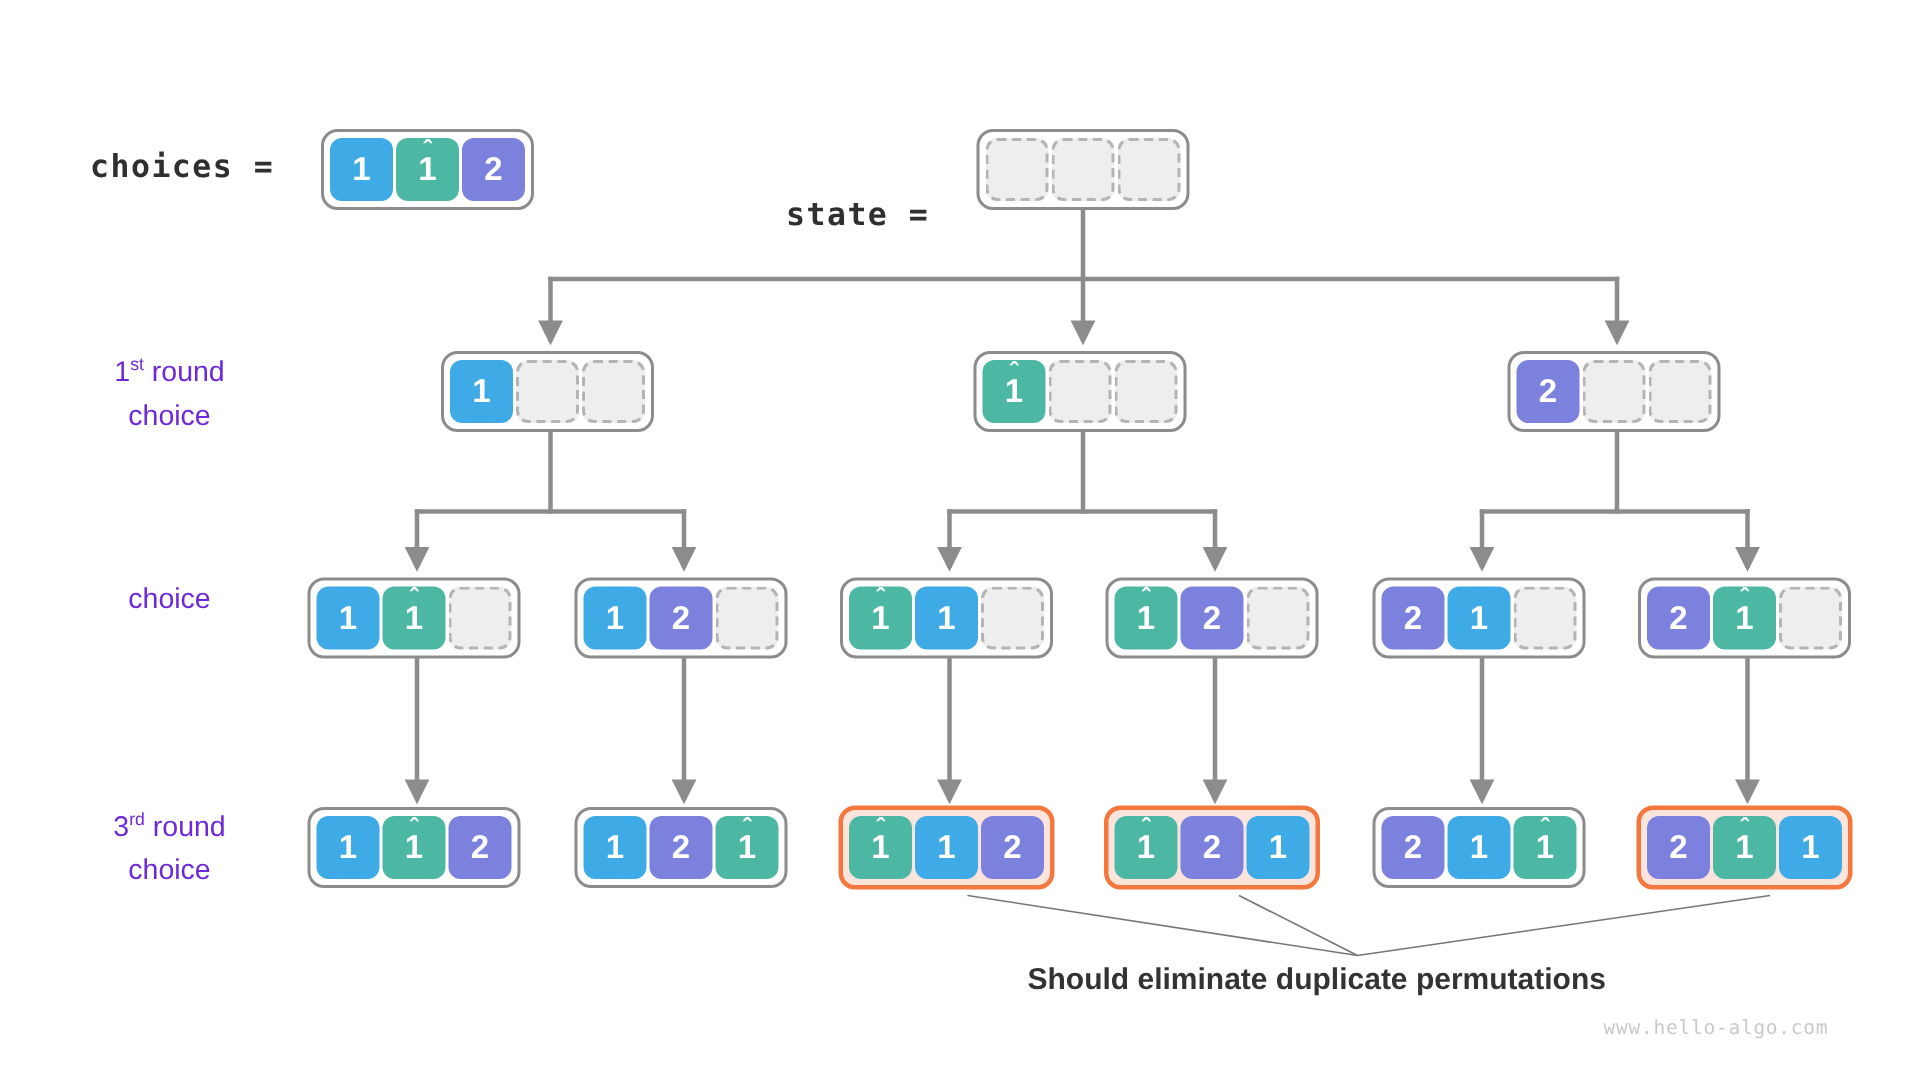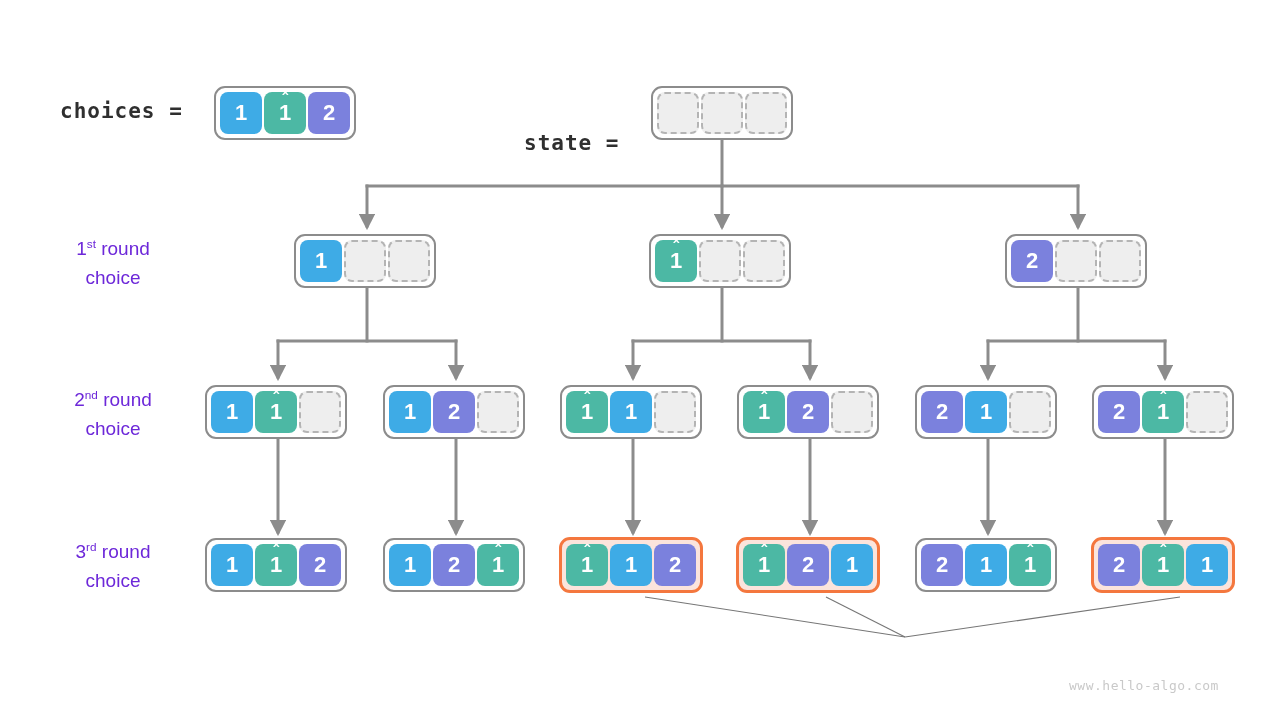--- a/index.html
+++ b/index.html
@@ -192,23 +192,20 @@
   </div>
 
   <div class="abs row-label" style="left:28px; top:234px;">
     <div>
       <span>1</span><sup>st</sup><span> round</span>
     </div>
     <div>choice</div>
   </div>
 
   <div class="abs row-label" style="left:28px; top:385px;">
-    <div>
-      <span>2</span><sup>nd</sup><span> round</span>
-    </div>
     <div>choice</div>
   </div>
 
   <div class="abs row-label" style="left:28px; top:537px;">
     <div>
       <span>3</span><sup>rd</sup><span> round</span>
     </div>
     <div>choice</div>
   </div>
 
@@ -412,16 +409,17 @@
             <span class="hat">ˆ</span>
             <span class="base">1</span>
           </span>
         </div>
         <div class="cell blue">
           <span>1</span>
         </div>
       </div>
   </div>
 
+  <div class="abs caption" style="left:685px; top:642px;">Should eliminate duplicate permutations</div>
 
   <div class="abs watermark" style="left:1069px; top:678px;text-align:right;">www.hello-algo.com</div>
 
 </div>
 
 </body></html>

